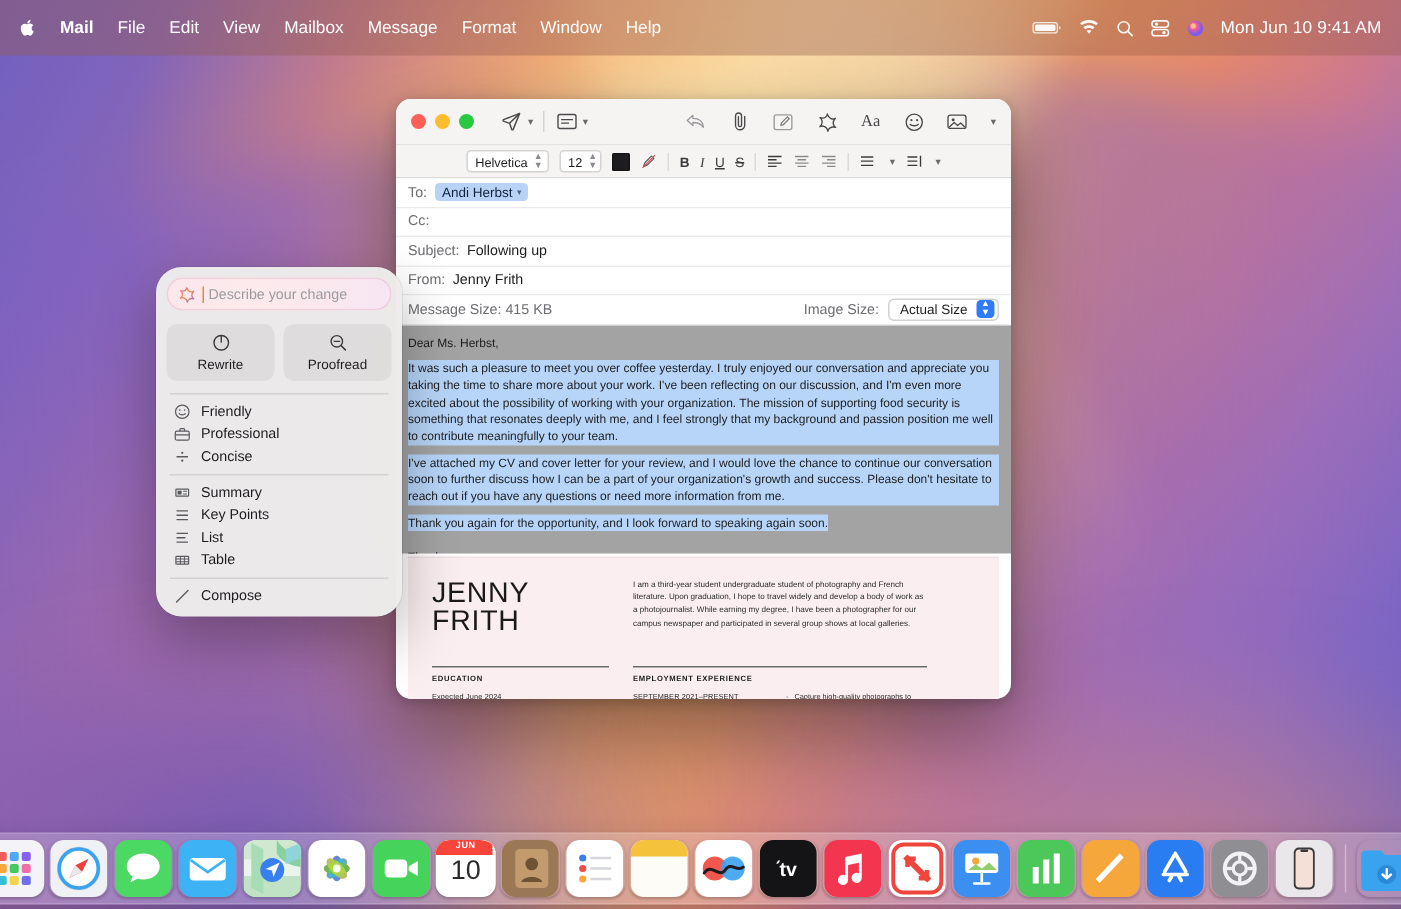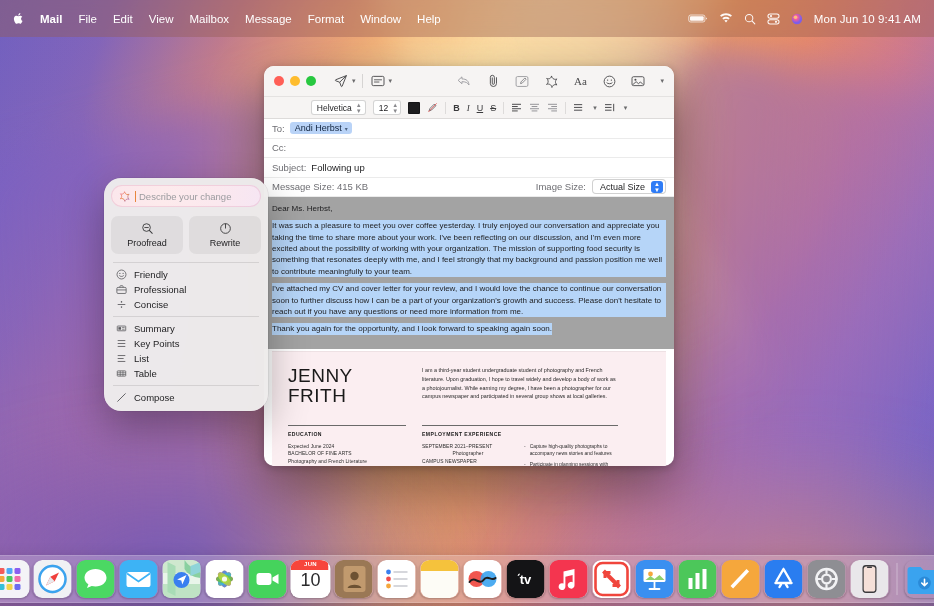--- a/index.html
+++ b/index.html
@@ -456,20 +456,24 @@
         <span class="token-caret">▾</span>
       </span>
     </div>
     <div class="hdr-row">
       <span class="hdr-label">Cc:</span>
       <span class="hdr-val"></span>
     </div>
     <div class="hdr-row">
       <span class="hdr-label">Subject:</span>
       <span class="hdr-val">Following up</span>
+    </div>
+    <div class="hdr-row">
+      <span class="hdr-label">From:</span>
+      <span class="hdr-val">Jenny Frith</span>
     </div>
     <div class="hdr-row size">
       <span class="sz-left">Message Size: 415 KB</span>
       <span class="sz-right">
         <span class="sz-left">Image Size:</span>
         <span class="popup">
           <span>Actual Size</span>
           <span class="popup-arrows">▲<br>▼</span>
         </span>
       </span>
@@ -547,35 +551,35 @@
           </svg>
       </span>
       <span class="wt-caret"></span>
       <span class="wt-ph">Describe your change</span>
     </div>
 
     <div class="wt-bigrow">
       <div class="wt-big">
         <span>
           <svg width="13" height="13" viewBox="0 0 15 15">
+              <circle cx="7.5" cy="7.5" r="5.6" fill="none" stroke="#3a3a3c" stroke-width="1.05"></circle>
+              <line x1="7.5" y1="1.9" x2="7.5" y2="7.5" stroke="#3a3a3c" stroke-width="1.05"></line>
+            </svg>
+        </span>
+        <span>Rewrite</span>
+      </div>
+      <div class="wt-big">
+        <span>
+          <svg width="13" height="13" viewBox="0 0 15 15">
               <circle cx="6.4" cy="6.4" r="4.4" fill="none" stroke="#3a3a3c" stroke-width="1.05"></circle>
               <line x1="3.9" y1="6.4" x2="8.9" y2="6.4" stroke="#3a3a3c" stroke-width="1.05"></line>
               <line x1="9.6" y1="9.6" x2="13" y2="13" stroke="#3a3a3c" stroke-width="1.2" stroke-linecap="round"></line>
             </svg>
         </span>
         <span>Proofread</span>
-      </div>
-      <div class="wt-big">
-        <span>
-          <svg width="13" height="13" viewBox="0 0 15 15">
-              <circle cx="7.5" cy="7.5" r="5.6" fill="none" stroke="#3a3a3c" stroke-width="1.05"></circle>
-              <line x1="7.5" y1="1.9" x2="7.5" y2="7.5" stroke="#3a3a3c" stroke-width="1.05"></line>
-            </svg>
-        </span>
-        <span>Rewrite</span>
       </div>
     </div>
 
     <div class="wt-sep"></div>
 
     <div class="wt-item">
       <span class="wt-ico">
         <svg width="11" height="11" viewBox="0 0 13 13">
             <circle cx="6.5" cy="6.5" r="5.3" fill="none" stroke="#5a5a5e" stroke-width=".95"></circle>
             <circle cx="4.6" cy="5.2" r=".65" fill="#5a5a5e"></circle>

